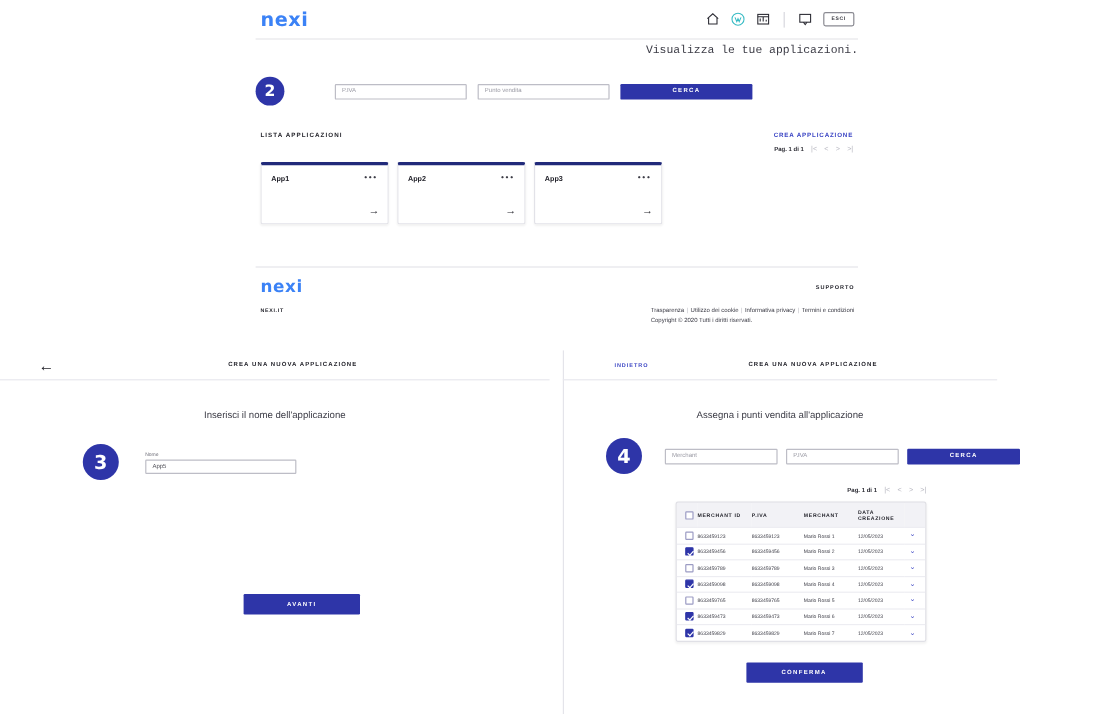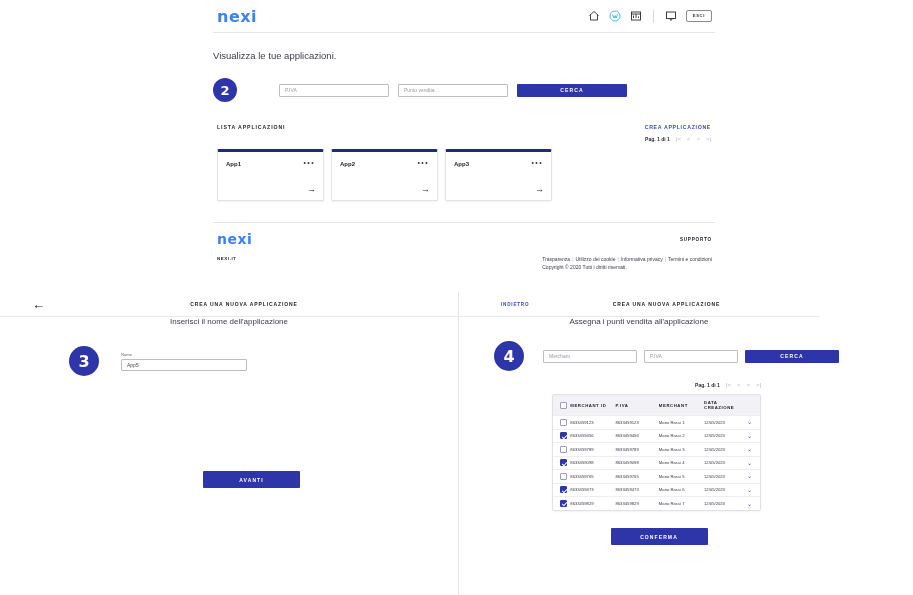--- a/index.html
+++ b/index.html
@@ -32,22 +32,23 @@
   .ic svg { width: 100%; height: 100%; display: block; }
   .divider-v { width: 1px; height: 13px; background: #d8d8de; margin: 0 2px; }
   .esci-btn {
     border: 1px solid #8a8a92; border-radius: 2px;
     font-size: 4.2px; letter-spacing: .6px; font-weight: bold;
     padding: 3px 6px; color: #3a3a42; background: #fff; cursor: pointer;
     line-height: 1;
   }
 
   .headline {
-    text-align: left; font-size: 9.5px; color: #3c3c46;
-    margin-top: 17px;
+    text-align: right; font-size: 9.5px; color: #3c3c46;
+    margin-top: 3px;
+    font-family: Liberation Mono, monospace;
   }
 
   .step-row { display: flex; align-items: center; margin-top: 17px; }
   .badge {
     width: 24px; height: 24px; border-radius: 50%;
     background: #2e35a8; color: #fff;
     display: flex; align-items: center; justify-content: center;
     font-size: 13px; font-weight: bold;
     font-family: "DejaVu Sans", sans-serif;
     flex: 0 0 auto;
@@ -102,38 +103,38 @@
   .supporto { font-size: 4.6px; font-weight: bold; letter-spacing: .8px; color: #22222a; cursor: pointer; }
   .footer-row2 { display: flex; justify-content: space-between; align-items: flex-start; padding: 9px 3px 0 4px; }
   .nexi-it { font-size: 4.4px; font-weight: bold; letter-spacing: .6px; color: #22222a; cursor: pointer; }
   .foot-links { text-align: right; font-size: 5px; color: #3c3c46; line-height: 1.5; }
   .foot-links span { cursor: pointer; }
   .foot-sep { color: #b8b8c0; margin: 0 2px; }
   .copyright { font-size: 5px; color: #3c3c46; }
 
   
   .screen-3 { position: absolute; left: 0; top: 292px; width: 458px; height: 303px; }
-  .screen-4 { position: absolute; left: 458px; top: 292px; width: 362px; height: 303px; }
+  .screen-4 { position: absolute; left: 469px; top: 292px; width: 362px; height: 303px; }
   .screen-4::before {
     content: ""; position: absolute; left: 0; top: 0; width: 1px; height: 303px; background: #e4e4ea;
   }
   .sub-topbar {
     height: 25px; display: flex; align-items: center;
     border-bottom: 1px solid #e8e8ee; position: relative;
   }
   .back-arrow { position: absolute; left: 32px; font-size: 13px; color: #1c1c24; cursor: pointer; line-height: 1; }
   .indietro { position: absolute; left: 43px; font-size: 4.6px; font-weight: bold; letter-spacing: .8px; color: #3b45c4; cursor: pointer; }
   .sub-title {
     width: 100%; text-align: center; font-size: 5px; font-weight: bold;
     letter-spacing: .9px; color: #22222a;
   }
   .screen-3 .sub-title { padding-left: 30px; }
   .screen-4 .sub-title { padding-left: 55px; }
 
-  .sub-headline { text-align: center; font-size: 8px; color: #3c3c46; }
+  .sub-headline { text-align: center; font-size: 8px; color: #3c3c46; margin-top: 24px; }
 
   .step3-row { display: flex; align-items: center; margin-top: 20px; padding-left: 69px; }
   .nome-group { margin-left: 22px; }
   .nome-label { font-size: 4.2px; color: #6e6e78; margin-bottom: 2px; }
   .nome-input { width: 126px; height: 12px; }
 
   .avanti-wrap { display: flex; justify-content: center; margin-top: 95px; padding-left: 45px; }
   .avanti-btn { width: 97px; height: 17px; font-size: 5px; }
 
   

